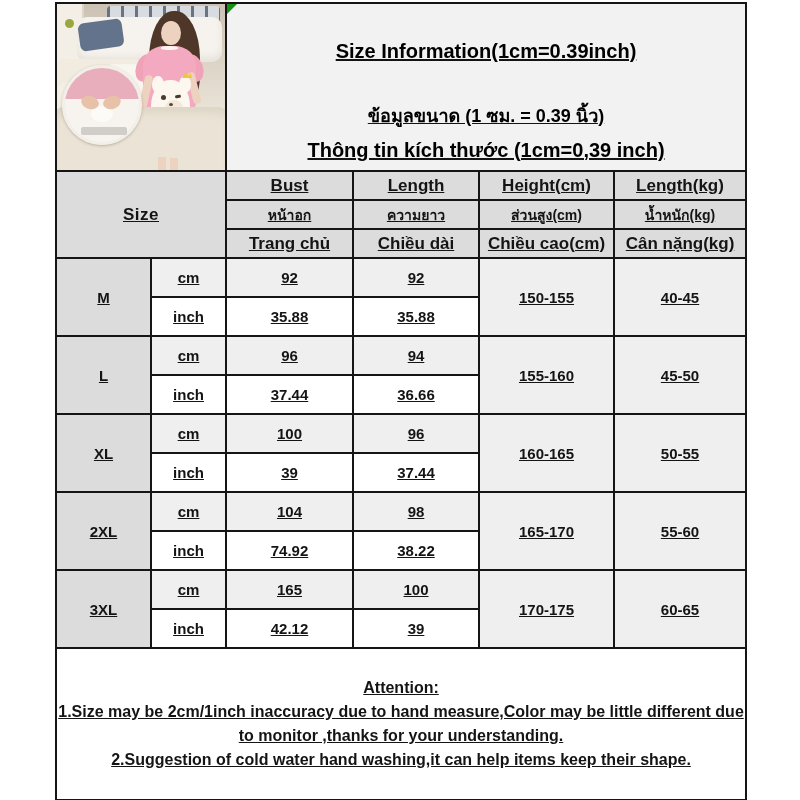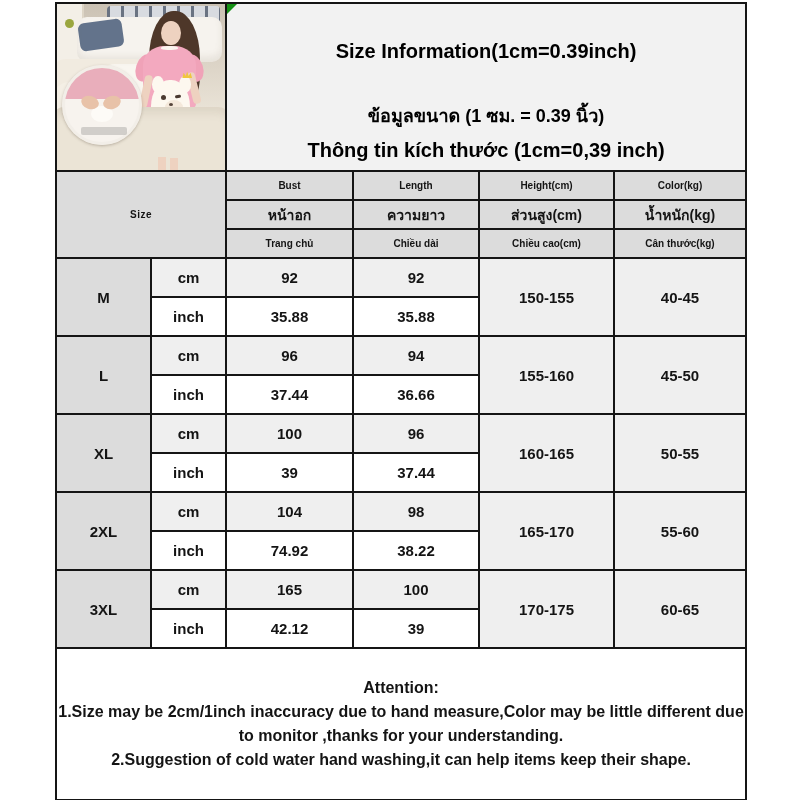--- a/index.html
+++ b/index.html
@@ -1,29 +1,29 @@
 <!DOCTYPE html>
 <html><head>
 <meta charset="utf-8">
 <style>
   html,body{margin:0;padding:0;}
   body{
     width:800px;height:800px;background:#ffffff;position:relative;
     font-family:"Liberation Sans","DejaVu Sans",sans-serif;color:#141414;
     -webkit-font-smoothing:antialiased;
   }
-  .sheet{position:absolute;left:55px;top:2px;width:690px;}
+  .sheet{position:absolute;left:55px;top:2px;width:690px;text-decoration:underline;}
   table.size-table{border-collapse:collapse;table-layout:fixed;width:690px;}
   table.size-table td{
     border:2px solid #151515;text-align:center;vertical-align:middle;
     padding:0;overflow:hidden;font-weight:bold;color:#141414;
   }
   
   .tr-photo td{height:166px;}
-  .tr-head td{height:27px;font-size:10px;background:#dcdcdc;}
+  .tr-head td{height:27px;font-size:17px;background:#dcdcdc;}
   .tr-head-th td{font-size:14px;margin-left:32px;}
   .tr-body td{height:37px;font-size:15px;}
   .tr-attn td{height:150px;margin-left:44px;}
 
   
   .td-photo{padding:0;background:#e8e0d4;}
   .td-title{background:#f2f2f2;position:relative;}
   .td-corner{background:#dcdcdc;font-size:28px;letter-spacing:.5px;}
   .td-sizelabel{background:#dcdcdc;font-size:16px;}
   .cell-band{background:#efefef;}
@@ -151,33 +151,33 @@
         <div class="title-vi">Thông tin kích thước (1cm=0,39 inch)</div>
       </div>
     </td>
   </tr>
 
   <tr class="tr-head">
     <td class="td-corner" colspan="2" rowspan="3">Size</td>
     <td>Bust</td>
     <td>Length</td>
     <td>Height(cm)</td>
-    <td>Color(kg)</td>
+    <td>Length(kg)</td>
   </tr>
   <tr class="tr-head tr-head-th">
     <td>หน้าอก</td>
     <td>ความยาว</td>
     <td>ส่วนสูง(cm)</td>
     <td>น้ำหนัก(kg)</td>
   </tr>
   <tr class="tr-head">
     <td>Trang chủ</td>
     <td>Chiều dài</td>
     <td>Chiều cao(cm)</td>
-    <td>Cân thước(kg)</td>
+    <td>Cân nặng(kg)</td>
   </tr>
 
   <tr class="tr-body">
     <td class="td-sizelabel" rowspan="2">M</td>
     <td class="cell-band">cm</td>
     <td class="cell-band">92</td>
     <td class="cell-band">92</td>
     <td class="cell-band" rowspan="2">150-155</td>
     <td class="cell-band" rowspan="2">40-45</td>
   </tr>

